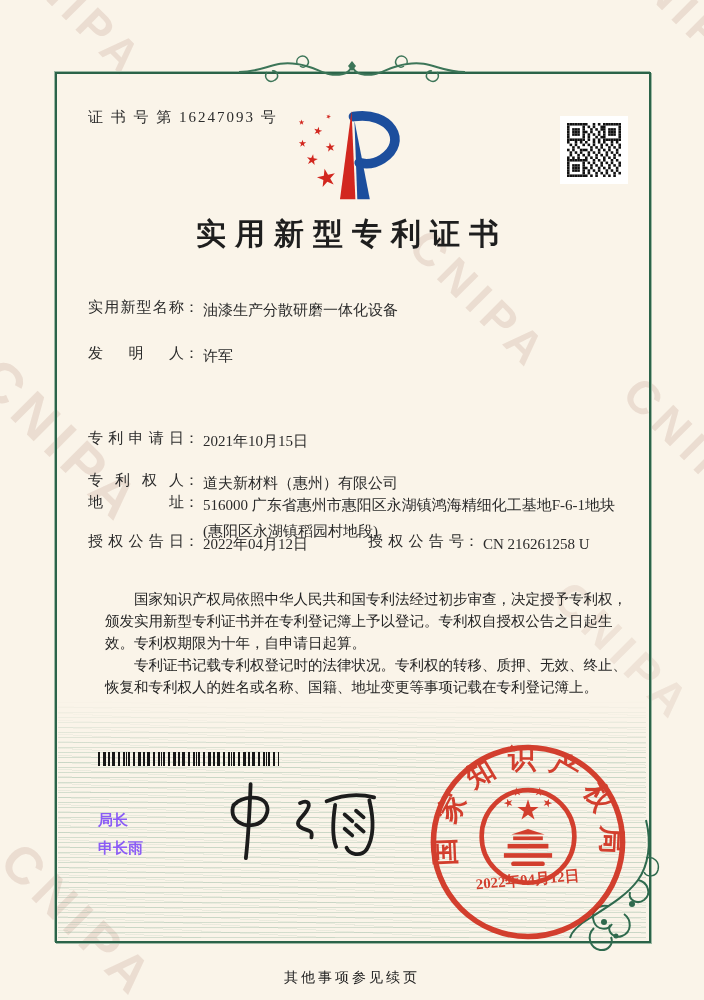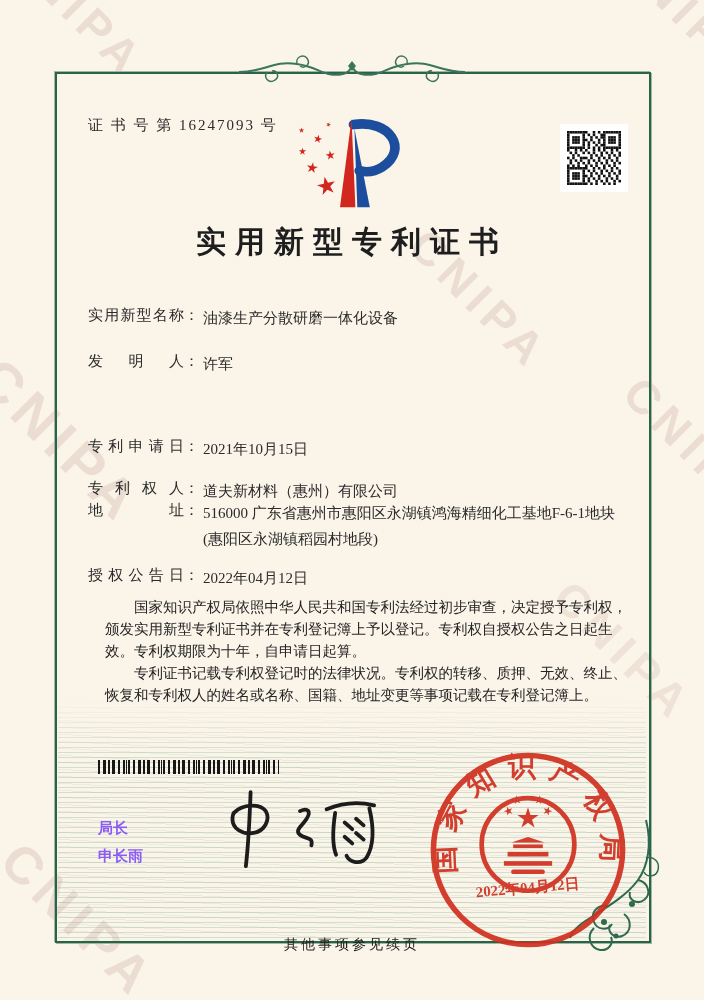--- a/index.html
+++ b/index.html
@@ -15,21 +15,21 @@
   .frame{position:absolute;left:55px;top:72px;width:592px;height:867px;
          border:2px solid #2b6349;box-shadow:-1px -1px 0 #9db9a4,1px 1px 0 #9db9a4;z-index:2;}
   .guilloche{position:absolute;left:58px;top:700px;width:588px;height:238px;z-index:2;
       background:repeating-linear-gradient(0deg,rgba(125,170,145,.30) 0 1px,transparent 1px 5px),
                  repeating-linear-gradient(3deg,rgba(125,170,145,.12) 0 1px,transparent 1px 7px);
       -webkit-mask-image:linear-gradient(180deg,transparent 0,#000 55px);
       mask-image:linear-gradient(180deg,transparent 0,#000 55px);}
   .flourish-top{position:absolute;left:237px;top:52px;z-index:3;}
   .flourish-br{position:absolute;left:568px;top:818px;z-index:4;}
 
-  .content{position:absolute;inset:0;z-index:5;margin-top:8px;}
+  .content{position:absolute;inset:0;z-index:5;}
 
   .cert-no{position:absolute;left:88px;top:108px;font-size:15px;letter-spacing:2px;color:#2c2c2c;}
   .logo{position:absolute;left:290px;top:106px;}
   .qr{position:absolute;left:562px;top:118px;width:64px;height:64px;background:#fff;
       display:flex;align-items:center;justify-content:center;box-shadow:0 0 0 2px #fff;}
   .title{position:absolute;left:0;top:214px;width:100%;text-align:center;font-size:30px;
          font-weight:700;letter-spacing:9px;color:#1e1e1e;}
 
   .row{position:absolute;left:88px;font-size:15px;color:#2b2b2b;width:540px;text-decoration:underline;}
   .lbl{display:inline-block;width:96px;text-align:justify;text-align-last:justify;vertical-align:top;}
@@ -46,21 +46,21 @@
                  repeating-linear-gradient(90deg,#171717 0 1px,transparent 1px 7px);}
 
   .officer{position:absolute;left:98px;top:806px;font-family:"Liberation Sans","DejaVu Sans",sans-serif;
            font-weight:700;font-size:15px;color:#8b5cf6;line-height:28px;}
   .signature{position:absolute;left:205px;top:772px;}
 
   .seal{position:absolute;left:426px;top:740px;opacity:.92;}
 
   .page-no{position:absolute;left:0;top:914px;width:100%;text-align:center;
            font-size:12.5px;color:#2c2c2c;letter-spacing:2px;}
-  .cont-note{position:absolute;left:0;top:928px;width:100%;text-align:center;
+  .cont-note{position:absolute;left:0;top:969px;width:100%;text-align:center;
              font-size:14px;color:#222;letter-spacing:3px;}
 </style>
 </head>
 <body>
 
 <svg width="0" height="0" style="position:absolute" aria-hidden="true">
   <defs>
     <path id="star" d="M0,-1 L0.2245,-0.309 L0.951,-0.309 L0.3633,0.118 L0.5878,0.809 L0,0.382 L-0.5878,0.809 L-0.3633,0.118 L-0.951,-0.309 L-0.2245,-0.309 Z"></path>
   </defs>
 </svg>
@@ -367,22 +367,25 @@
     </div>
     <div class="row" style="top:429px">
       <span class="lbl">专利申请日</span><span class="colon">：</span><span class="val">2021年10月15日</span>
     </div>
     <div class="row" style="top:471px">
       <span class="lbl">专利权人</span><span class="colon">：</span><span class="val">道夫新材料（惠州）有限公司</span>
     </div>
     <div class="row" style="top:493px">
       <span class="lbl">地址</span><span class="colon">：</span><span class="val" style="max-width:424px">516000 广东省惠州市惠阳区永湖镇鸿海精细化工基地F-6-1地块(惠阳区永湖镇稻园村地段)</span>
     </div>
-    <div class="row" style="top:558px">
+    <div class="row" style="top:532px">
       <span class="lbl">授权公告日</span><span class="colon">：</span><span class="val">2022年04月12日</span>
+      <span class="grp2">
+        <span class="lbl">授权公告号</span><span class="colon">：</span><span class="val">CN 216261258 U</span>
+      </span>
     </div>
 
     <div class="body-text">
       <p>国家知识产权局依照中华人民共和国专利法经过初步审查，决定授予专利权，颁发实用新型专利证书并在专利登记簿上予以登记。专利权自授权公告之日起生效。专利权期限为十年，自申请日起算。</p>
       <p>专利证书记载专利权登记时的法律状况。专利权的转移、质押、无效、终止、恢复和专利权人的姓名或名称、国籍、地址变更等事项记载在专利登记簿上。</p>
     </div>
 
     <div class="barcode"></div>
 
     <div class="officer">

